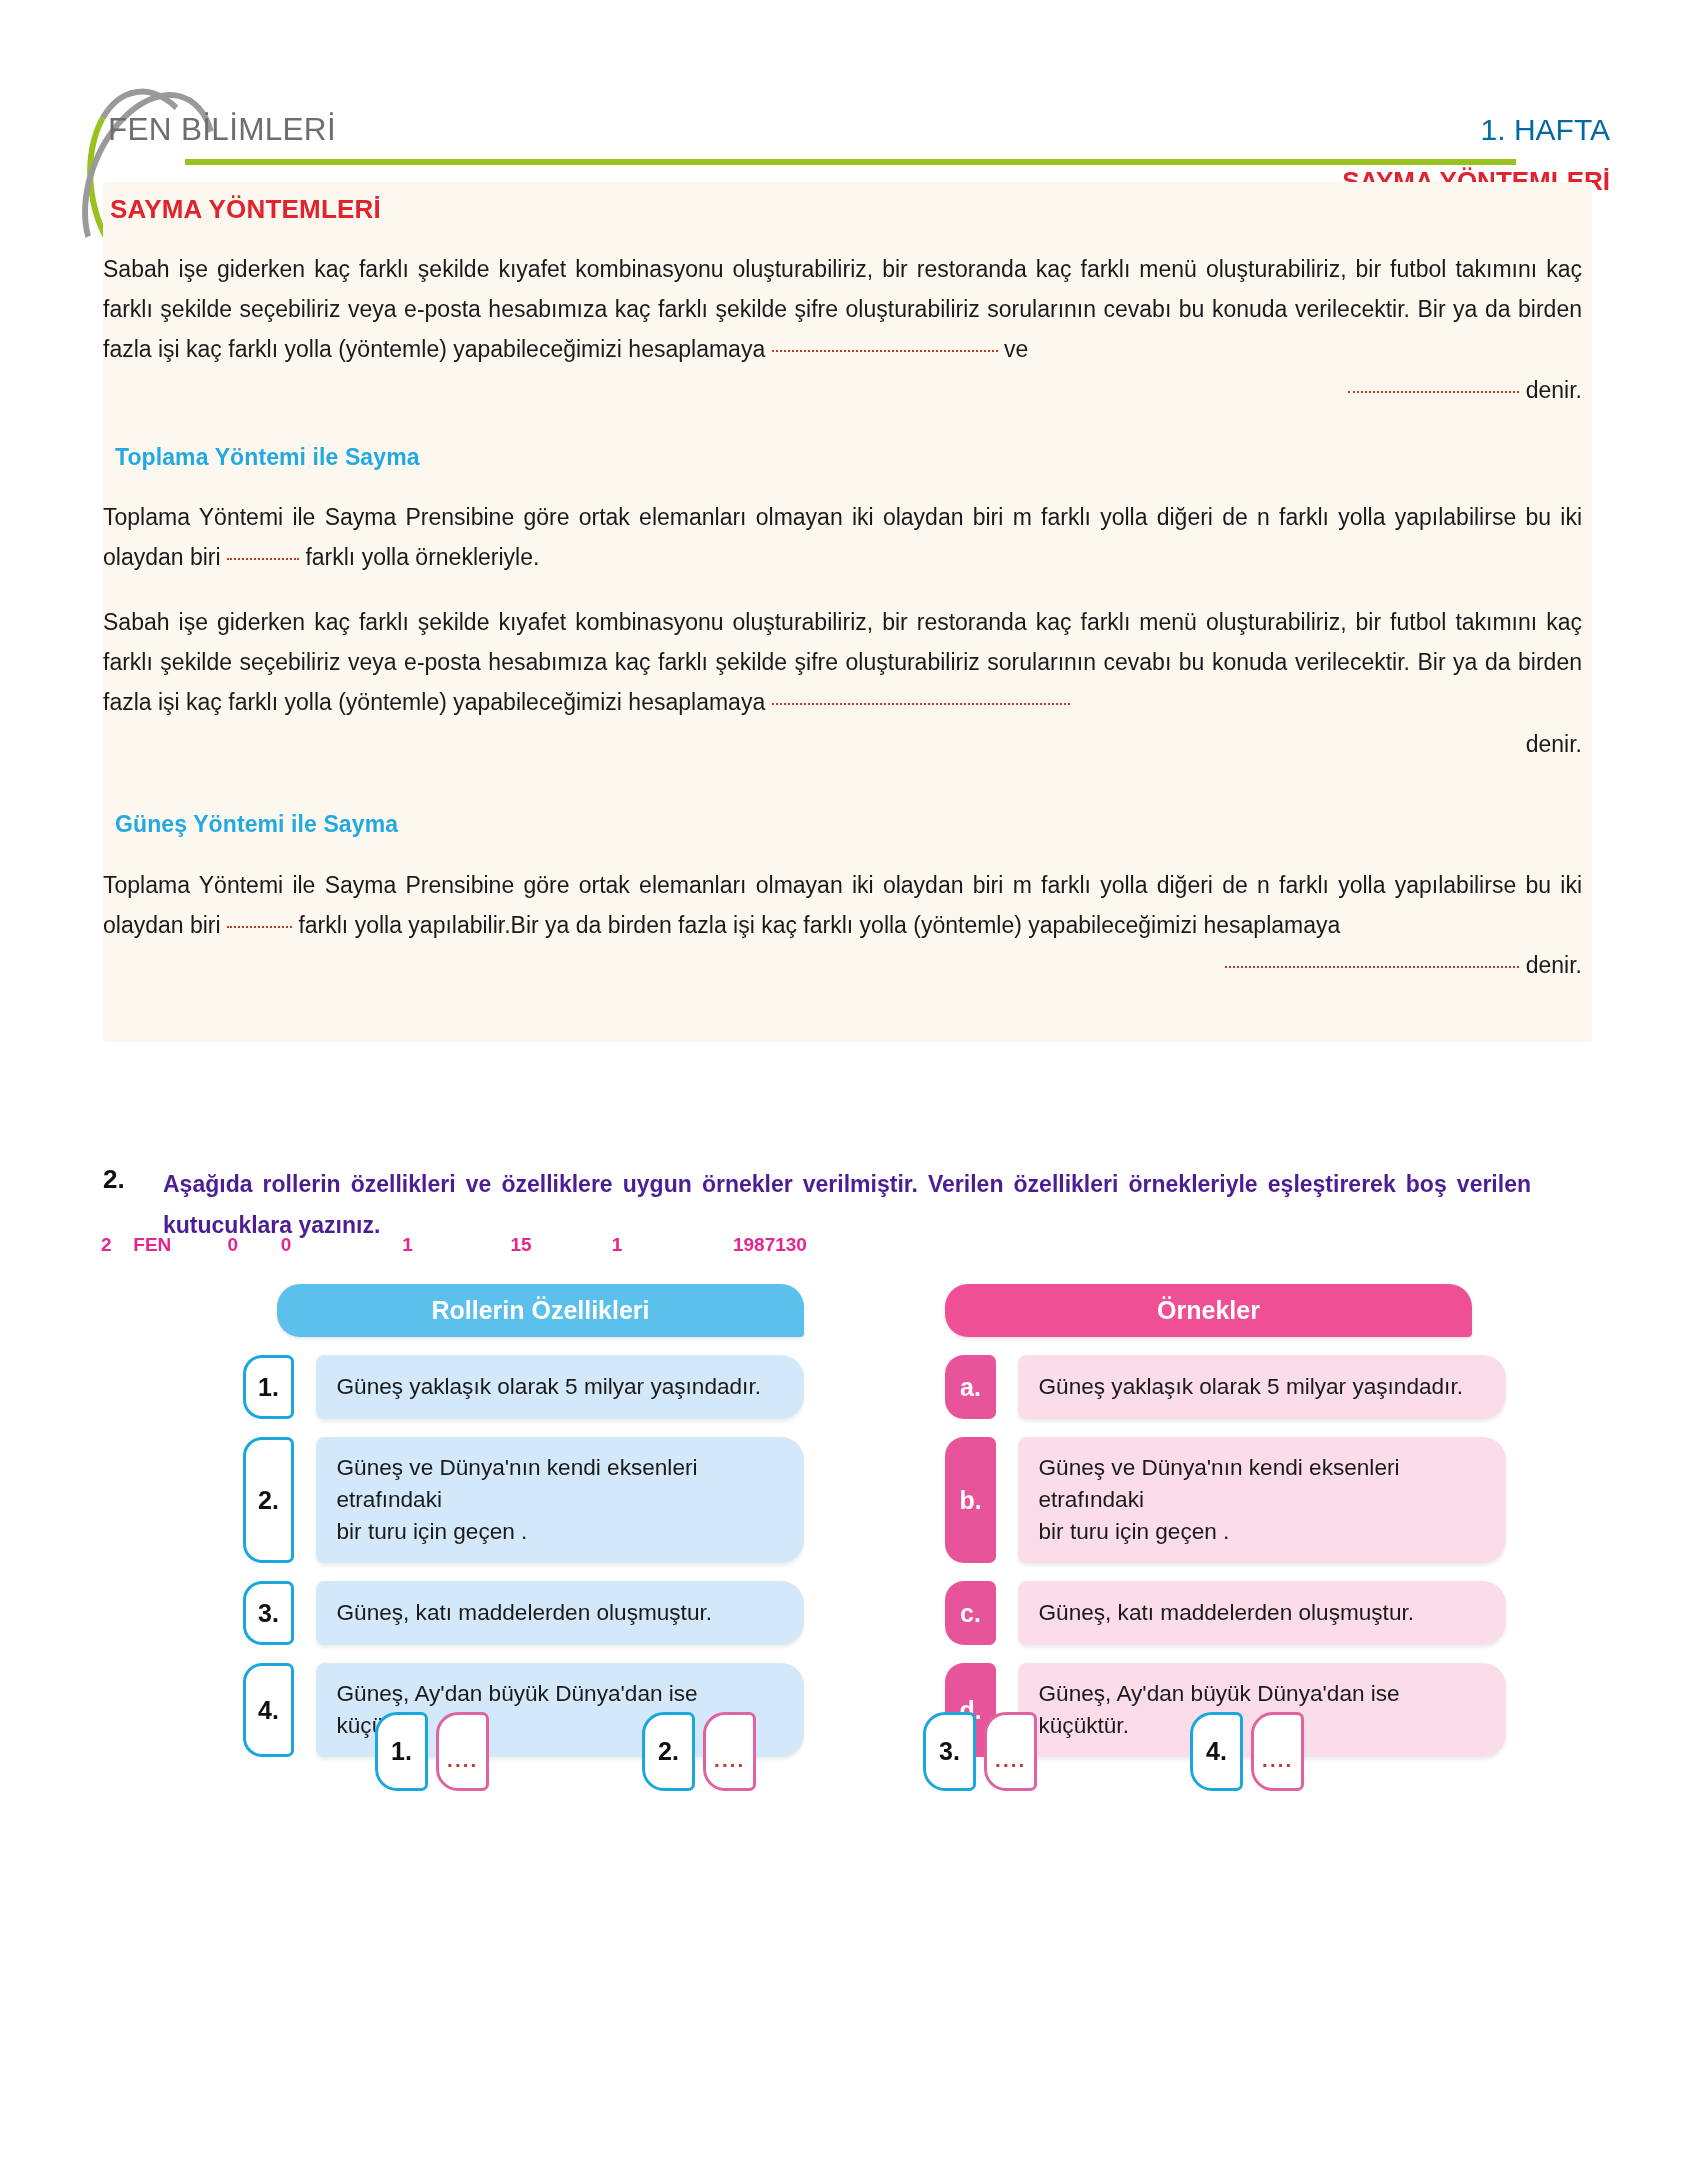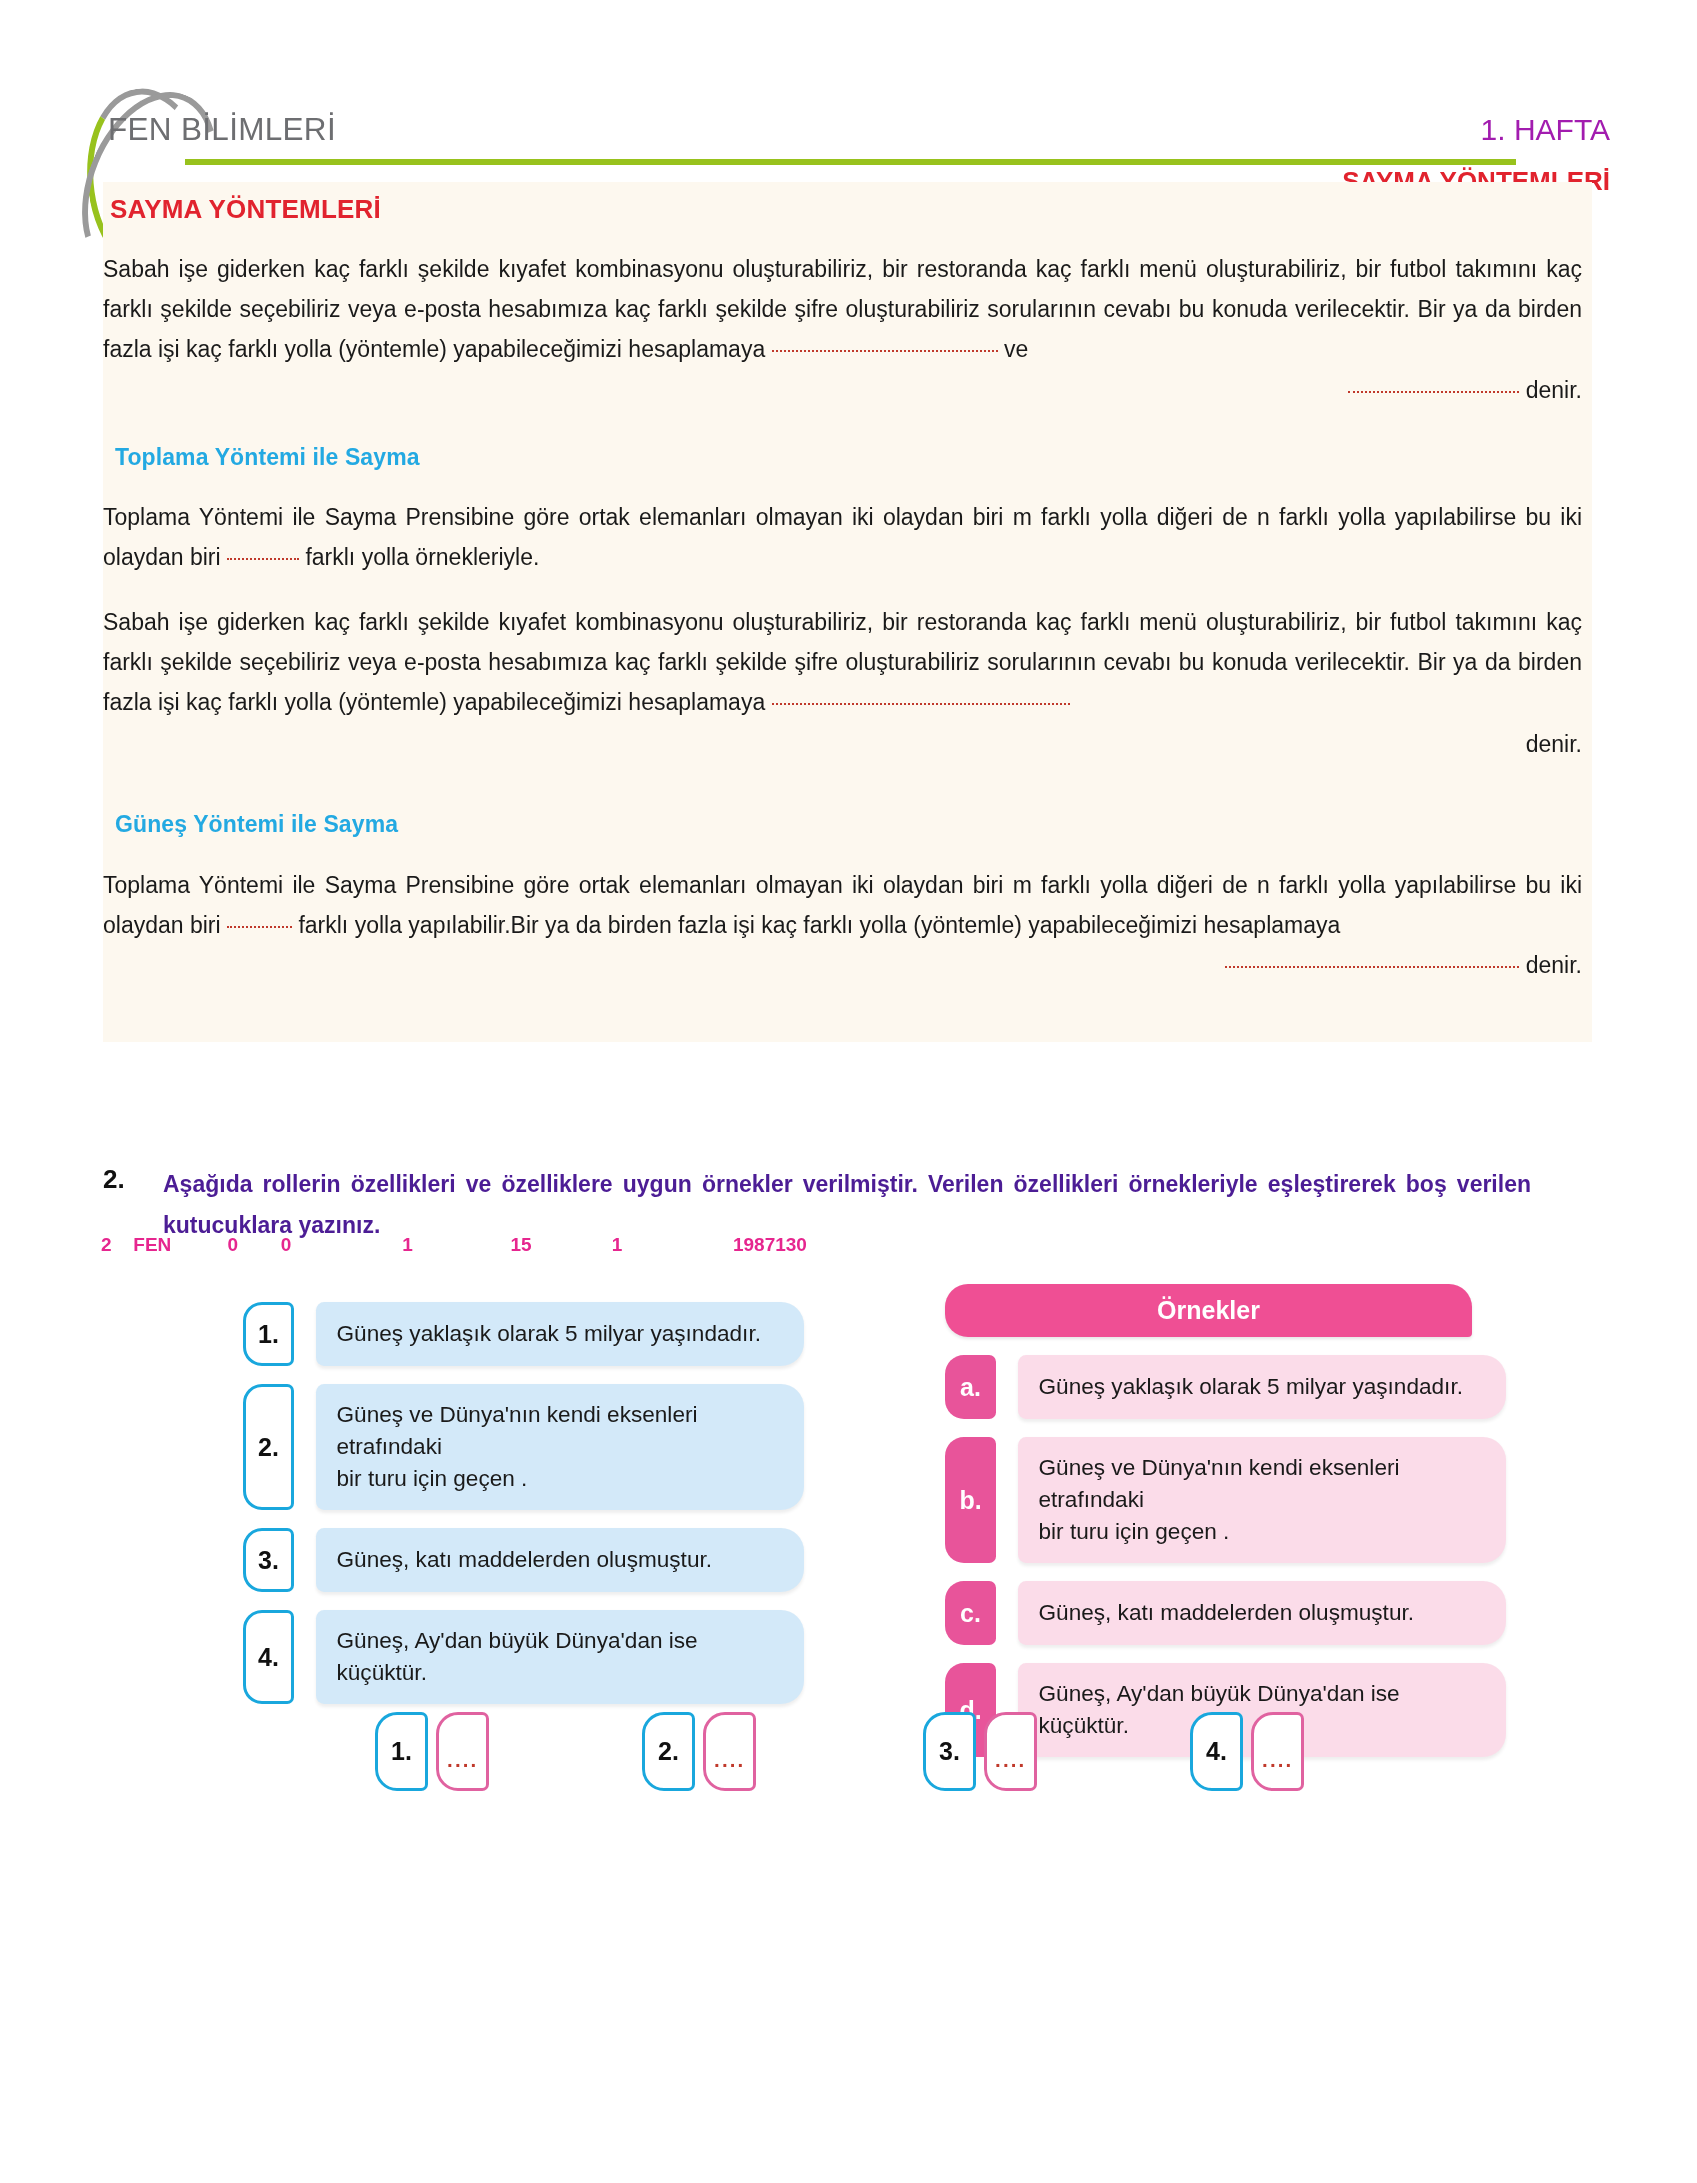--- a/index.html
+++ b/index.html
@@ -34,21 +34,21 @@
     box-sizing:border-box;
   }
   .hdr-title{
     position:absolute;left:108px;top:111px;
     font-size:31.5px;letter-spacing:0.3px;
     color:#6d6e71;font-weight:400;
     white-space:nowrap;
   }
   .hdr-week{
     position:absolute;right:88px;top:113px;
-    font-size:30px;color:#a21caf;font-weight:400;white-space:nowrap;
+    font-size:30px;color:#0369a1;font-weight:400;white-space:nowrap;
     text-align:right;
   }
   .hdr-rule{
     position:absolute;left:185px;top:159px;width:1331px;height:6.2px;
     background:#98c21d;
   }
   .hdr-sub{
     position:absolute;right:88px;top:166px;
     font-size:26px;font-weight:bold;color:#e1232e;white-space:nowrap;
   }
@@ -247,20 +247,21 @@
     <span style="width:89px">FEN</span>
     <span style="width:48px">0</span>
     <span style="width:116px">0</span>
     <span style="width:103px">1</span>
     <span style="width:96px">15</span>
     <span style="width:116px">1</span>
     <span>1987130</span>
   </div>
 
   <div class="col-left">
+    <div class="col-head blue">Rollerin Özellikleri</div>
 
     <div class="row">
       <div class="badge-out">1.</div>
       <div class="body-blue">
         <span>
             <span class="two-line">Güneş yaklaşık olarak 5 milyar yaşındadır.</span>
           </span>
       </div>
     </div>
 

